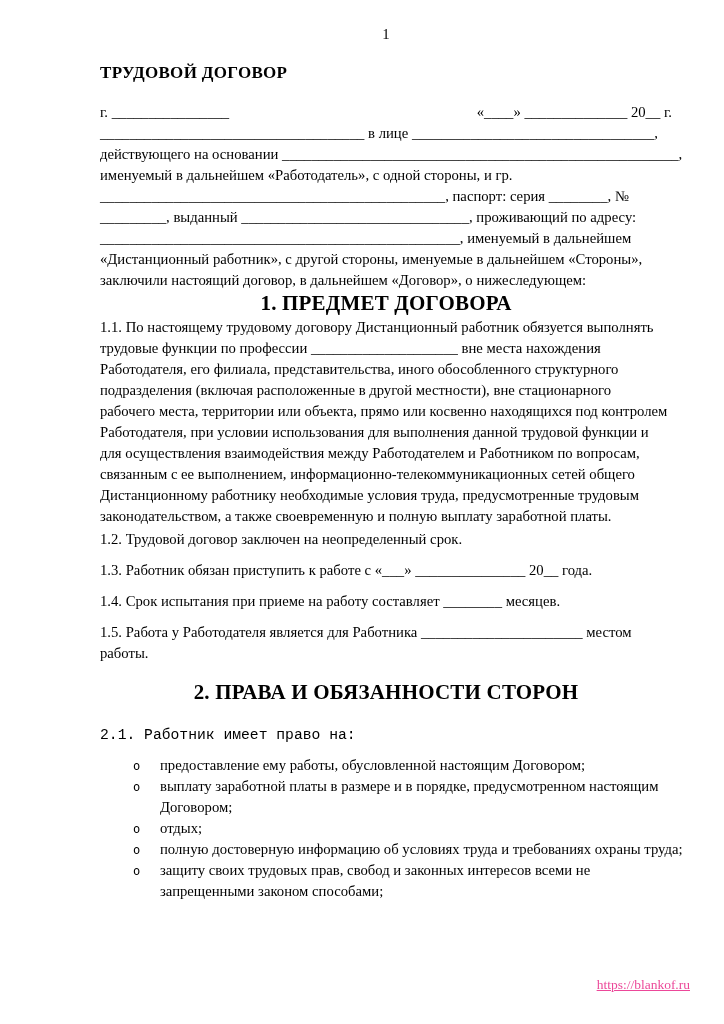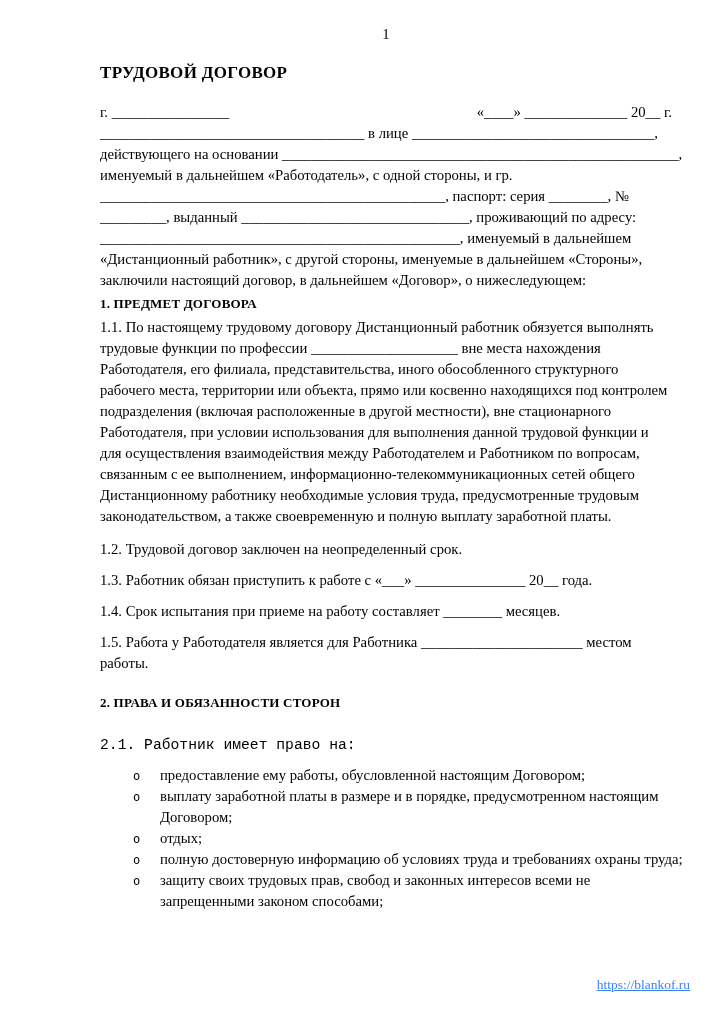--- a/index.html
+++ b/index.html
@@ -18,38 +18,38 @@
   .doc-title {
     text-align: left; font-weight: bold; font-size: 17px;
     line-height: 21px; margin-top: 17px; letter-spacing: 0.3px;
   }
   .city-date-row {
     display: flex; justify-content: space-between;
     margin-top: 19px; line-height: 21px; white-space: nowrap; gap: 48px;
   }
   .intro { margin-top: 20px; }
   .sec-heading {
-    font-weight: bold; font-size: 13px;
+    text-align: center; font-weight: bold; font-size: 21px;
     line-height: 21px; margin-top: 2px; margin-bottom: 3px; letter-spacing: 0.2px;
   }
   .sec-heading.h2gap { margin-top: 18px; margin-bottom: 0; }
   .para { margin: 0; }
   .clause { margin-top: 10px; }
-  .clause-first { margin-top: 12px; }
+  .clause-first { margin-top: 2px; }
   .p21 { margin-top: 22px; font-family: Liberation Mono, monospace; }
   .bullet-list { margin-top: 9px; }
   .bullet { position: relative; padding-left: 60px; }
   .bullet .marker {
     position: absolute; left: 33px; top: 1px;
     font-family: "DejaVu Sans Mono", monospace; font-size: 12px; line-height: 21px;
   }
   b { font-weight: normal; }
   .watermark {
     position: absolute; right: 34px; bottom: 31px;
-    color: #3b82f6; font-size: 13.5px; line-height: 16px;
+    color: #ec4899; font-size: 13.5px; line-height: 16px;
     text-decoration: underline; cursor: pointer;
   }
 </style>
 </head>
 <body>
 
 <div class="page">
 
   <div class="page-number">1</div>
 
@@ -70,22 +70,22 @@
     <div class="line"><span>«</span><b>Дистанционный работник</b><span>», с другой стороны, именуемые в дальнейшем «Стороны»,</span></div>
     <div class="line"><span>заключили настоящий договор, в дальнейшем «</span><b>Договор</b><span>», о нижеследующем:</span></div>
   </div>
 
   <div class="sec-heading">1. ПРЕДМЕТ ДОГОВОРА</div>
 
   <div class="para">
     <div class="line">1.1. По настоящему трудовому договору Дистанционный работник обязуется выполнять</div>
     <div class="line">трудовые функции по профессии ____________________ вне места нахождения</div>
     <div class="line">Работодателя, его филиала, представительства, иного обособленного структурного</div>
+    <div class="line">подразделения (включая расположенные в другой местности), вне стационарного</div>
     <div class="line">рабочего места, территории или объекта, прямо или косвенно находящихся под контролем</div>
-    <div class="line">подразделения (включая расположенные в другой местности), вне стационарного</div>
     <div class="line">Работодателя, при условии использования для выполнения данной трудовой функции и</div>
     <div class="line">для осуществления взаимодействия между Работодателем и Работником по вопросам,</div>
     <div class="line">связанным с ее выполнением, информационно-телекоммуникационных сетей общего</div>
     <div class="line">Дистанционному работнику необходимые условия труда, предусмотренные трудовым</div>
     <div class="line">законодательством, а также своевременную и полную выплату заработной платы.</div>
   </div>
 
   <div class="para clause clause-first">
     <div class="line">1.2. Трудовой договор заключен на неопределенный срок.</div>
   </div>

